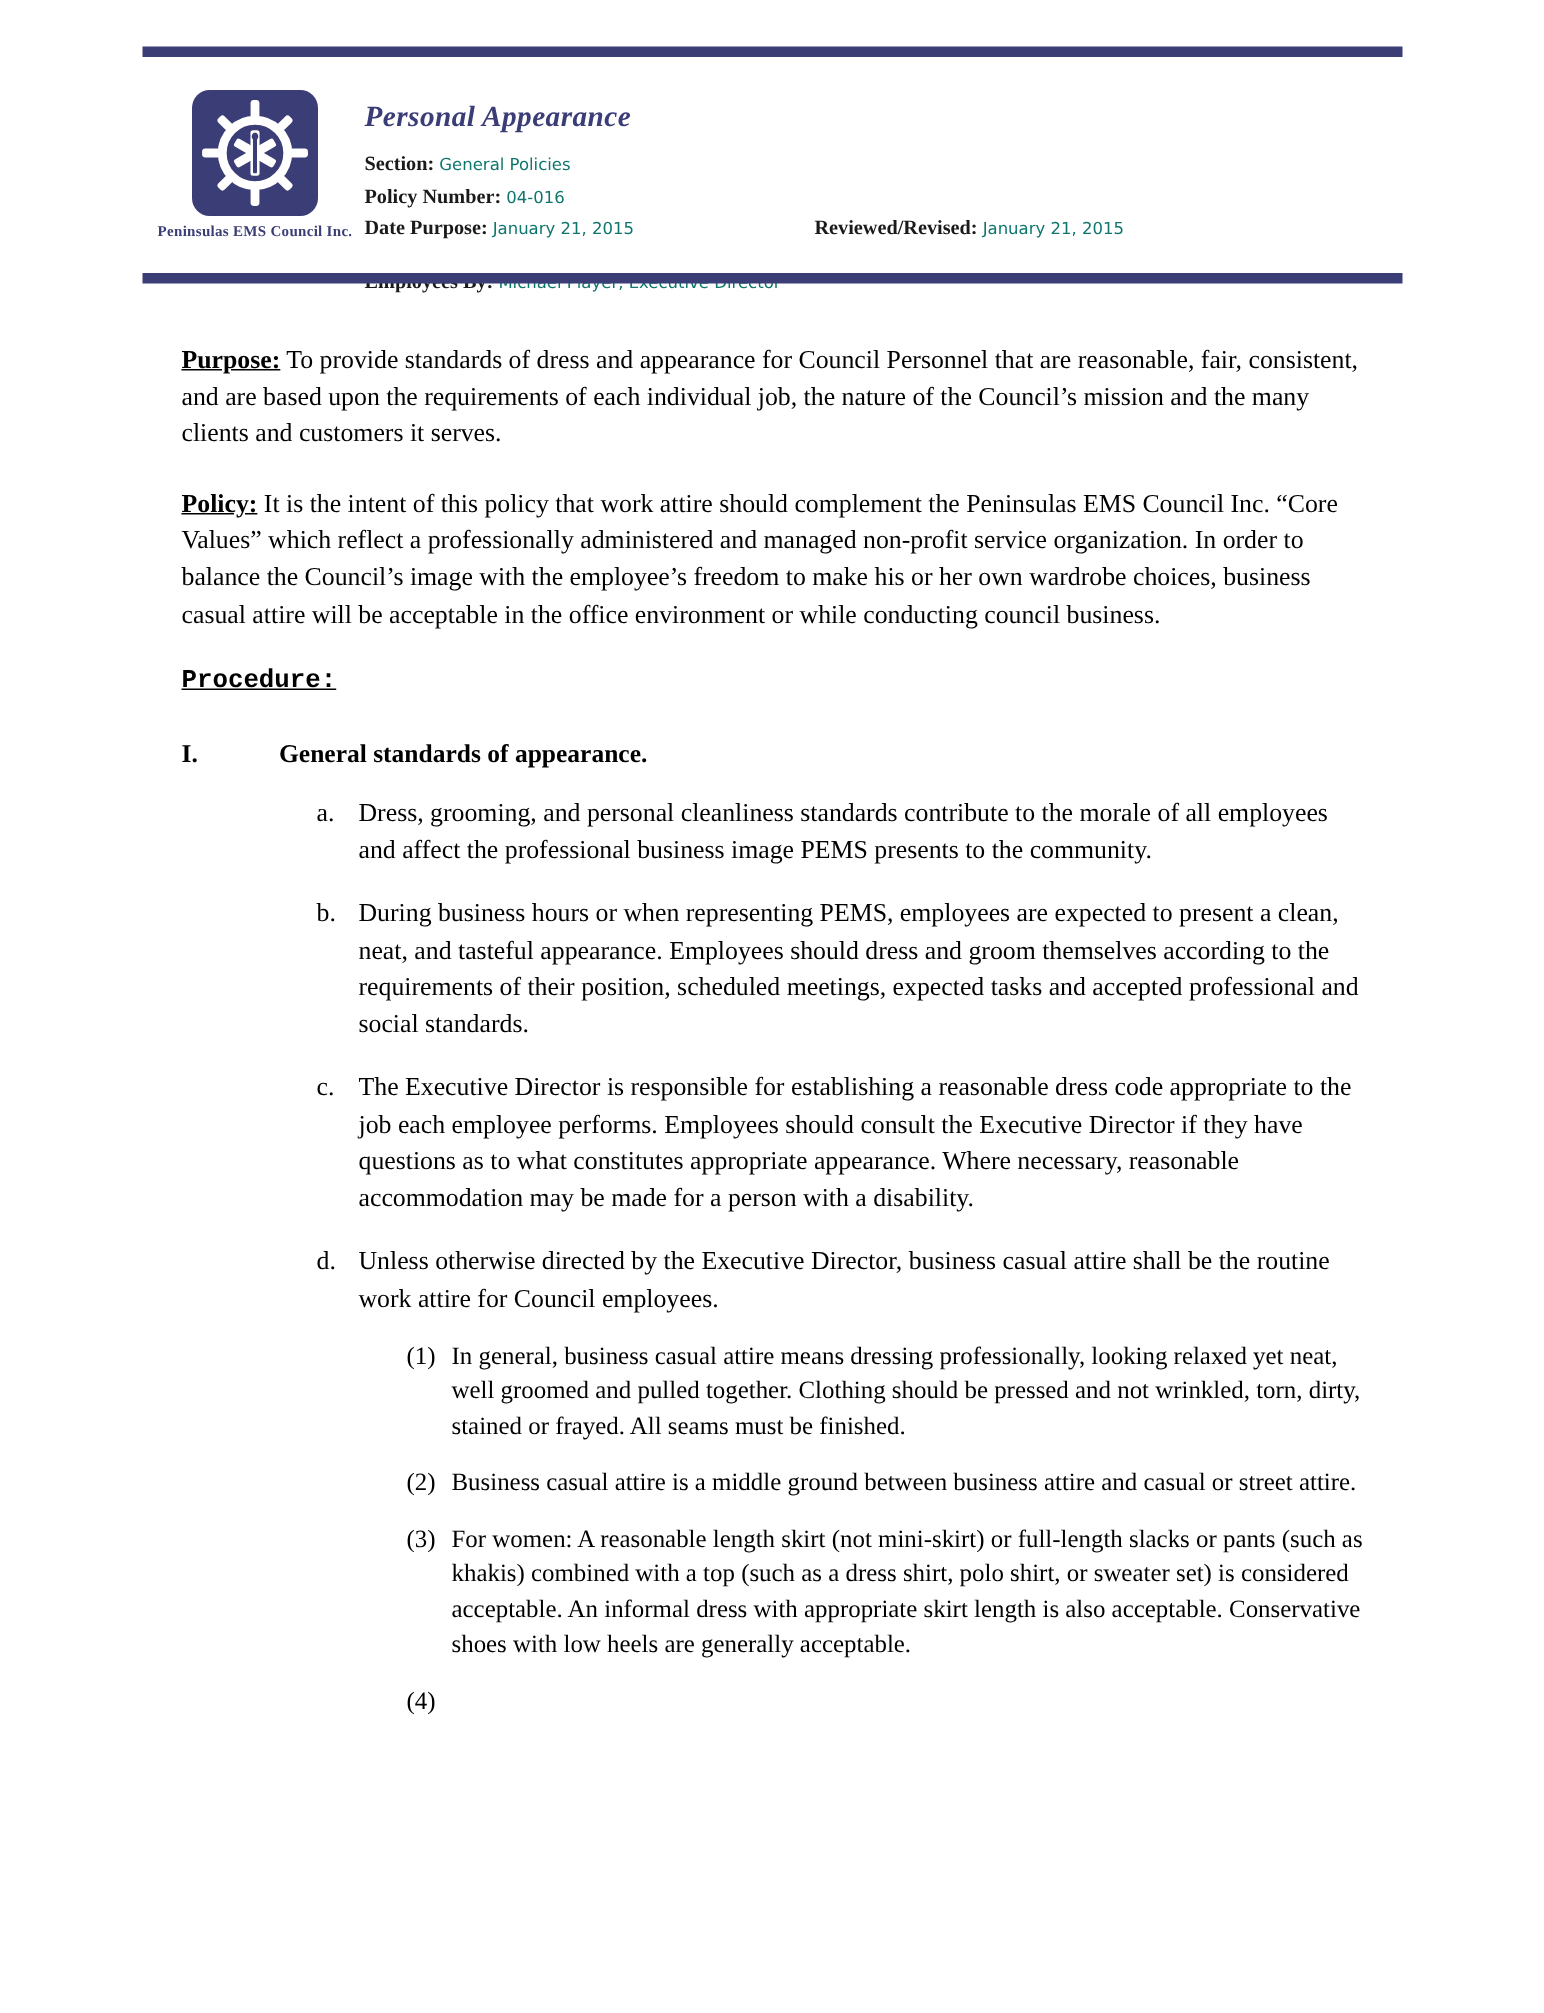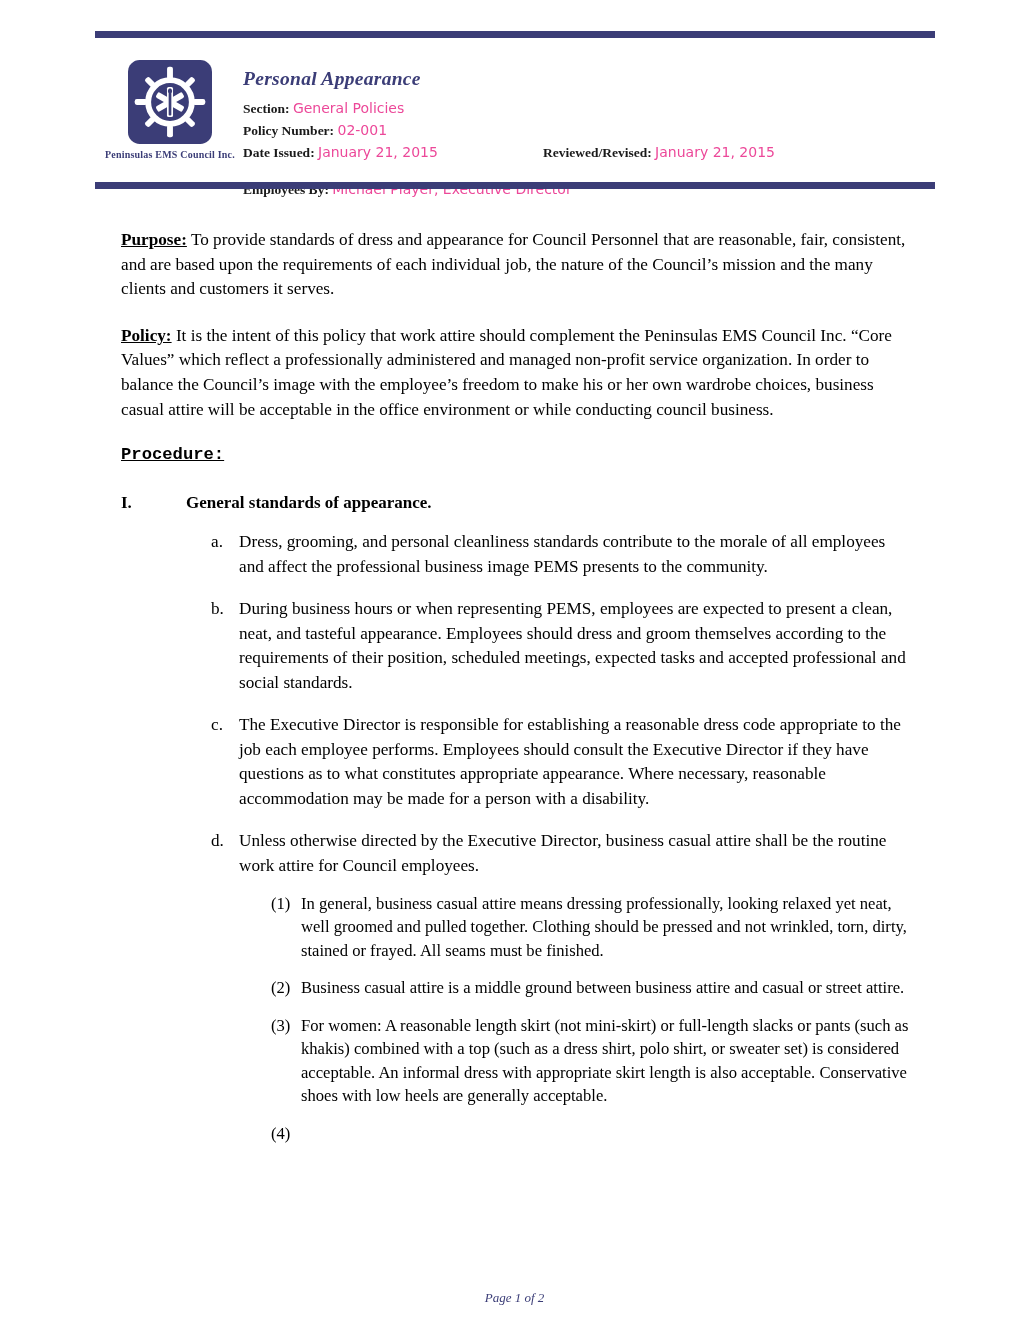--- a/index.html
+++ b/index.html
@@ -94,22 +94,22 @@
   }
   .meta-label {
     font-family: "Liberation Serif", "DejaVu Serif", serif;
     font-weight: bold;
     font-size: 13.5px;
     color: #1a1a1a;
   }
   .meta-value {
     font-family: "DejaVu Sans", "Liberation Sans", sans-serif;
     font-weight: normal;
-    font-size: 14px;
-    color: #ec4899;
+    font-size: 11px;
+    color: #0f766e;
   }
   .meta-right {
     position: absolute;
     left: 300px;
     top: 0;
     white-space: nowrap;
   }
   .approved-line {
     margin-top: 15px;
   }
@@ -261,25 +261,25 @@
     <div class="header-text">
       <div class="doc-title">Personal Appearance</div>
 
       <div class="meta-line">
         <span class="meta-label">Section:</span>
         <span class="meta-value">General Policies</span>
       </div>
 
       <div class="meta-line">
         <span class="meta-label">Policy Number:</span>
-        <span class="meta-value">02-001</span>
+        <span class="meta-value">04-016</span>
       </div>
 
       <div class="meta-line">
-        <span class="meta-label">Date Issued:</span>
+        <span class="meta-label">Date Purpose:</span>
         <span class="meta-value">January 21, 2015</span>
         <span class="meta-right">
           <span class="meta-label">Reviewed/Revised:</span>
           <span class="meta-value">January 21, 2015</span>
         </span>
       </div>
 
       <div class="meta-line approved-line">
         <span class="meta-label">Employees By:</span>
         <span class="meta-value">Michael Player, Executive Director</span>
@@ -338,17 +338,14 @@
           </li>
           <li>
             <span class="marker">(4)</span>
           </li>
         </ul>
       </li>
 
     </ul>
   </div>
 
-  <div class="footer">
-    <span class="footer-text">Page 1 of 2</span>
-  </div>
 
 </div>
 
 </body></html>

